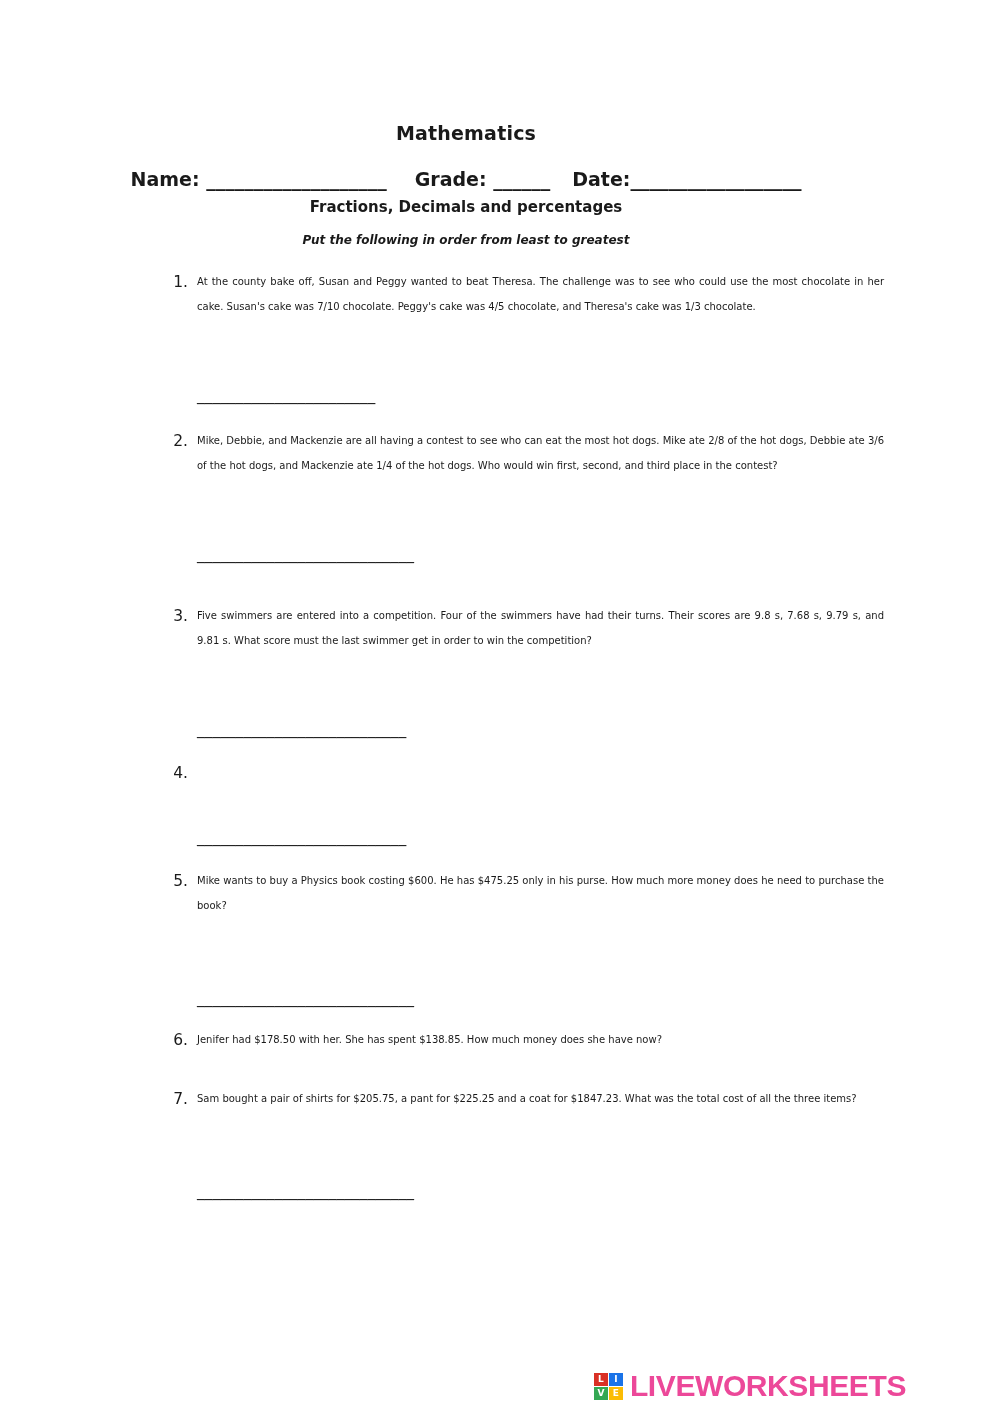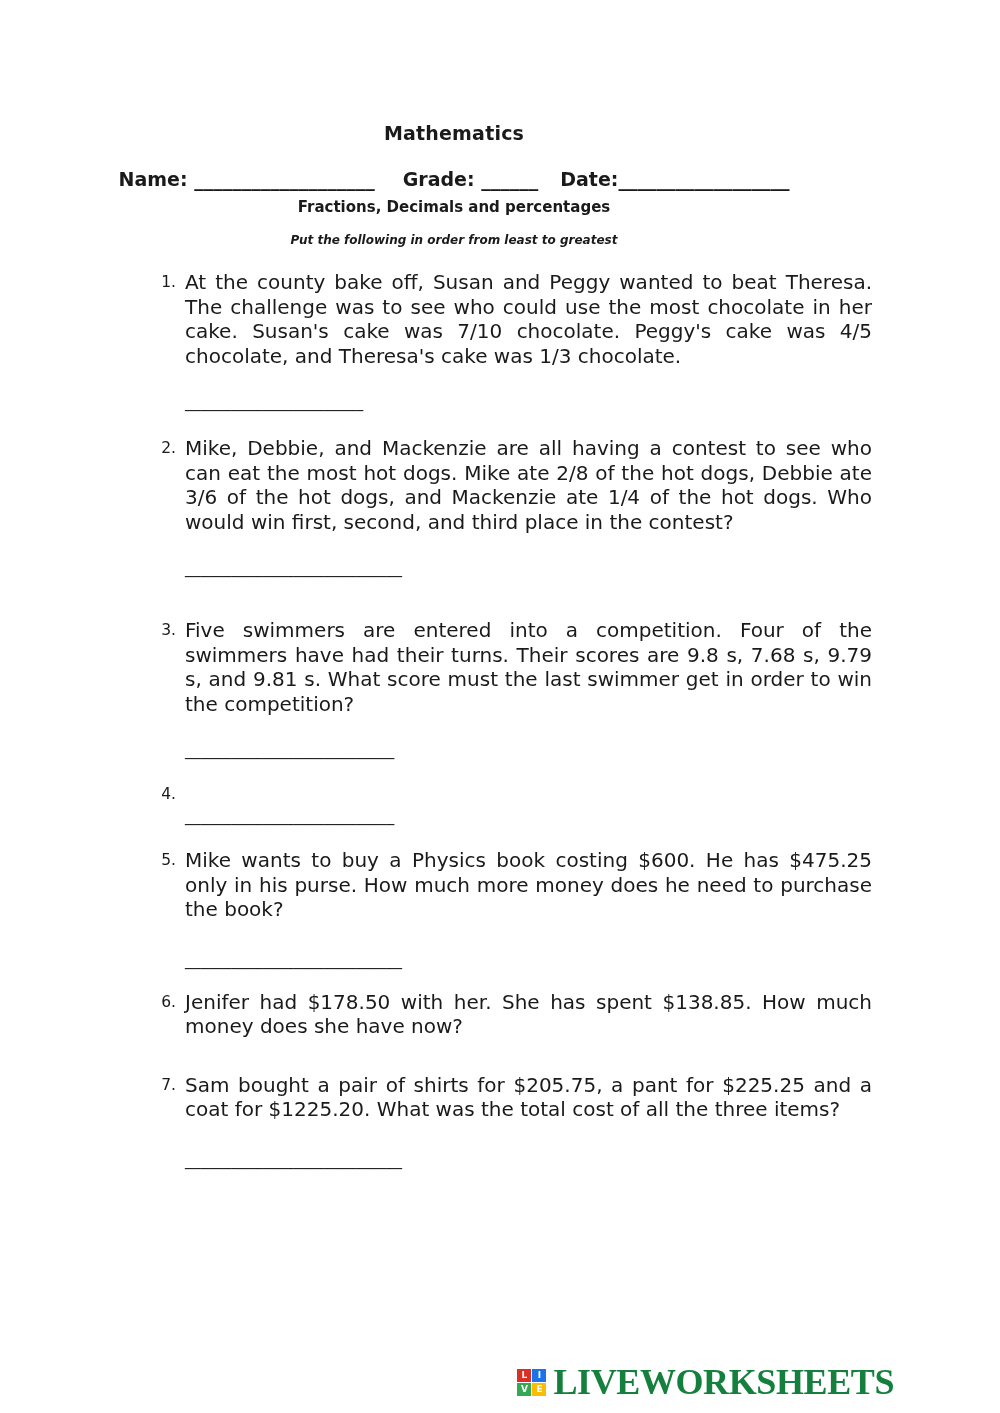--- a/index.html
+++ b/index.html
@@ -10,21 +10,21 @@
   body {
     width: 1000px;
     height: 1413px;
     position: relative;
     font-family: "DejaVu Sans", sans-serif;
     color: #1a1a1a;
     overflow: hidden;
   }
   .page {
     position: absolute;
-    top: 0; left: 0;
+    top: 0; left: 12px;
     width: 908px;
     height: 1413px;
     box-sizing: border-box;
   }
   .title {
     text-align: center;
     font-weight: bold;
     font-size: 19px;
     margin-top: 122px;
     letter-spacing: 0.2px;
@@ -71,33 +71,34 @@
     position: absolute;
     left: 0;
     top: 0;
     width: 24px;
     text-align: right;
     font-size: 15.5px;
     line-height: 24.5px;
   }
   .qtext {
     margin-left: 33px;
-    font-size: 20px;
+    font-size: 10px;
     line-height: 24.5px;
     text-align: justify;
     text-justify: inter-word;
     hyphens: none;
   }
   .answer-line {
     margin-left: 33px;
     font-size: 15.5px;
     line-height: 24px;
     letter-spacing: 0px;
     color: #1a1a1a;
     white-space: pre;
+    margin-top: 42px;
   }
   .sp-1 { height: 22px; }
   .sp-2 { height: 26px; }
   .sp-3 { height: 26px; }
 
   .footer {
     position: absolute;
     right: 14px;
     bottom: 10px;
     display: flex;
@@ -117,25 +118,25 @@
     display: flex;
     align-items: center;
     justify-content: center;
     line-height: 1;
   }
   .lw-l { background: #d93025; }
   .lw-i { background: #1a73e8; }
   .lw-v { background: #34a853; }
   .lw-e { background: #fbbc04; color: #ffffff !important; }
   .lw-text {
-    font-size: 36px;
-    font-weight: bold;
-    color: #15803d;
+    font-size: 30px;
+    font-weight: bold;
+    color: #ec4899;
     letter-spacing: -0.4px;
-    font-family: Liberation Serif, serif;
+    font-family: Liberation Sans, sans-serif;
   }
 </style>
 </head>
 <body>
 
 <div class="page">
 
   <div class="title">Mathematics</div>
 
   <div class="namerow">
@@ -183,21 +184,21 @@
     </li>
 
     <li class="qitem" style="margin-top:18px;">
       <span class="qnum">6.</span>
       <div class="qtext">Jenifer had $178.50 with her. She has spent $138.85. How much money does she have now?</div>
       <div class="sp-2"></div>
     </li>
 
     <li class="qitem" style="margin-top:8px;">
       <span class="qnum">7.</span>
-      <div class="qtext">Sam bought a pair of shirts for $205.75, a pant for $225.25 and a coat for $1225.20. What was the total cost of all the three items?</div>
+      <div class="qtext">Sam bought a pair of shirts for $205.75, a pant for $225.25 and a coat for $1847.23. What was the total cost of all the three items?</div>
       <div class="sp-3"></div>
       <div class="answer-line">____________________________</div>
     </li>
 
   </ul>
 
   <div class="footer">
     <div class="lw-badge">
       <div class="lw-l">L</div>
       <div class="lw-i">I</div>

